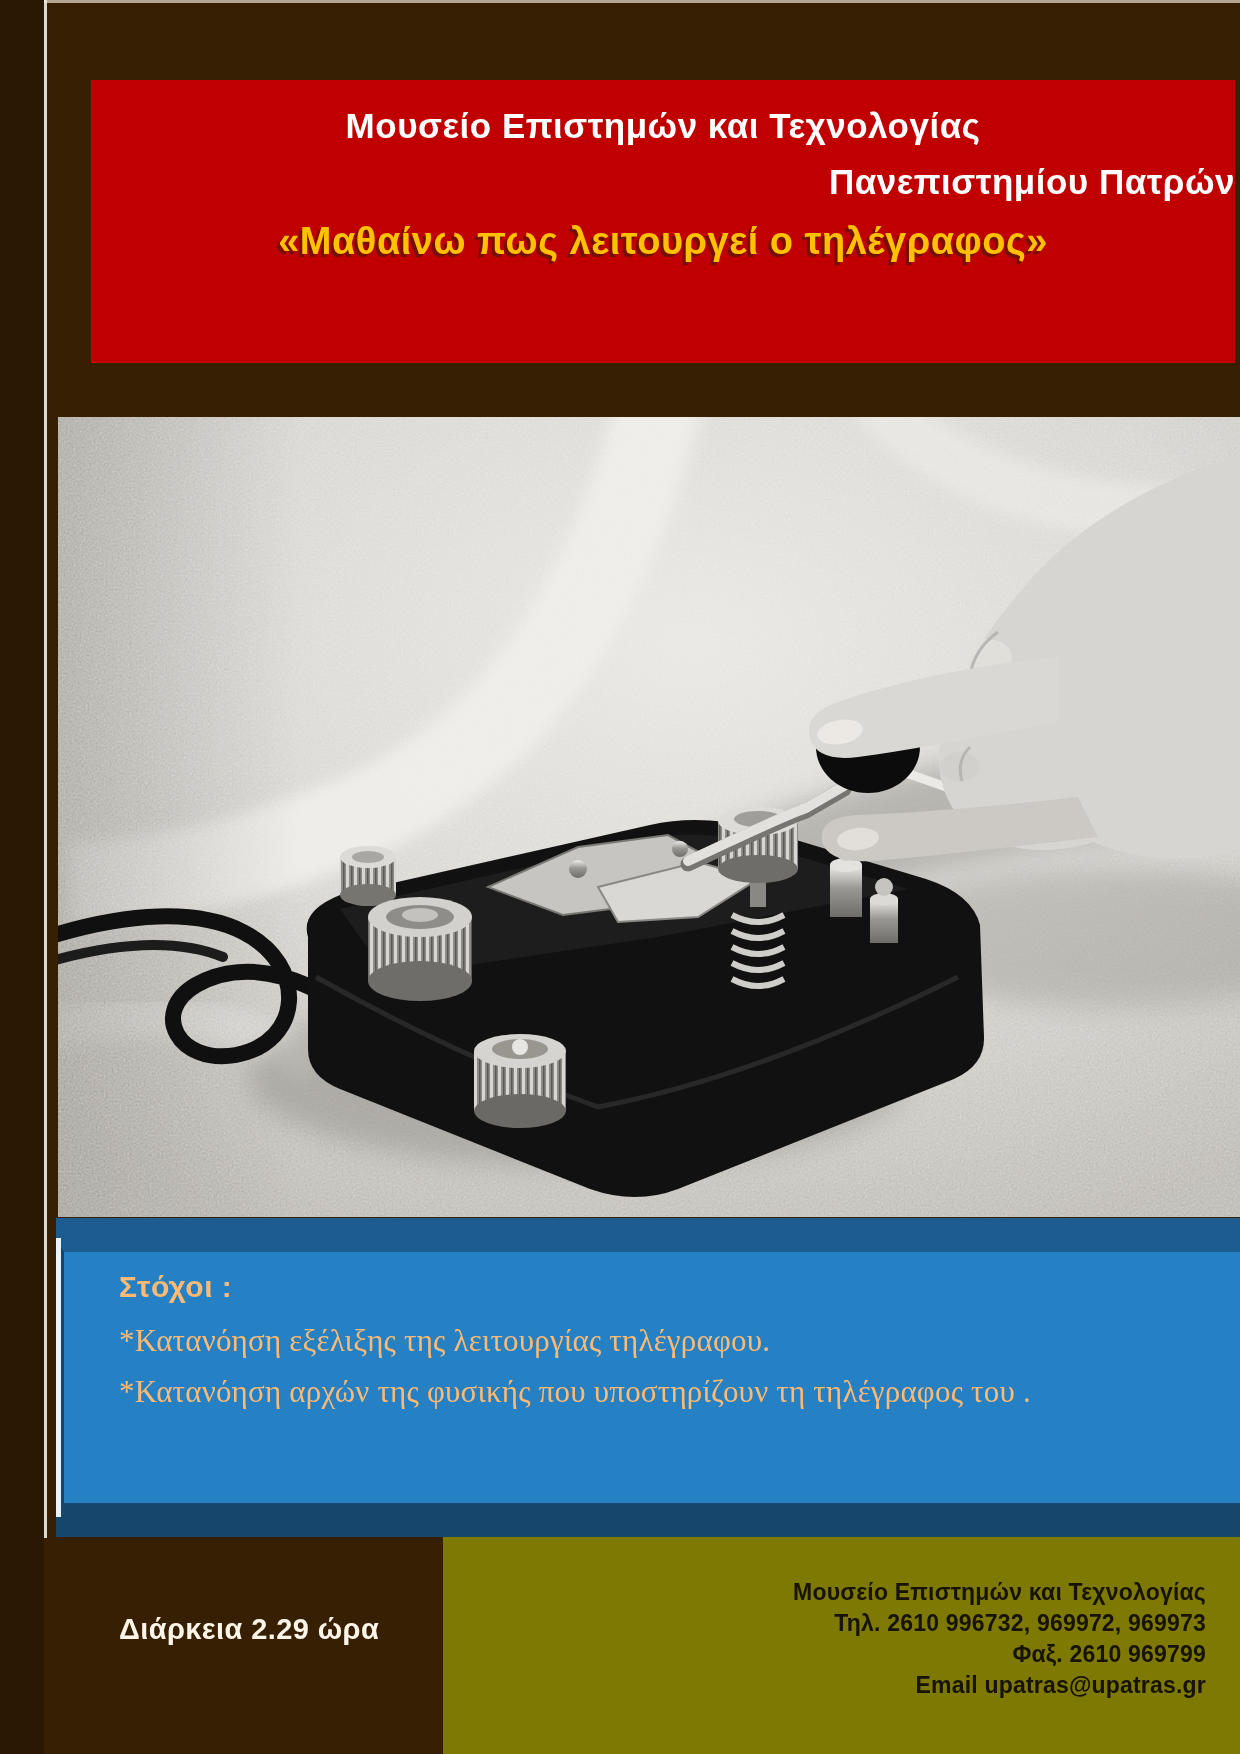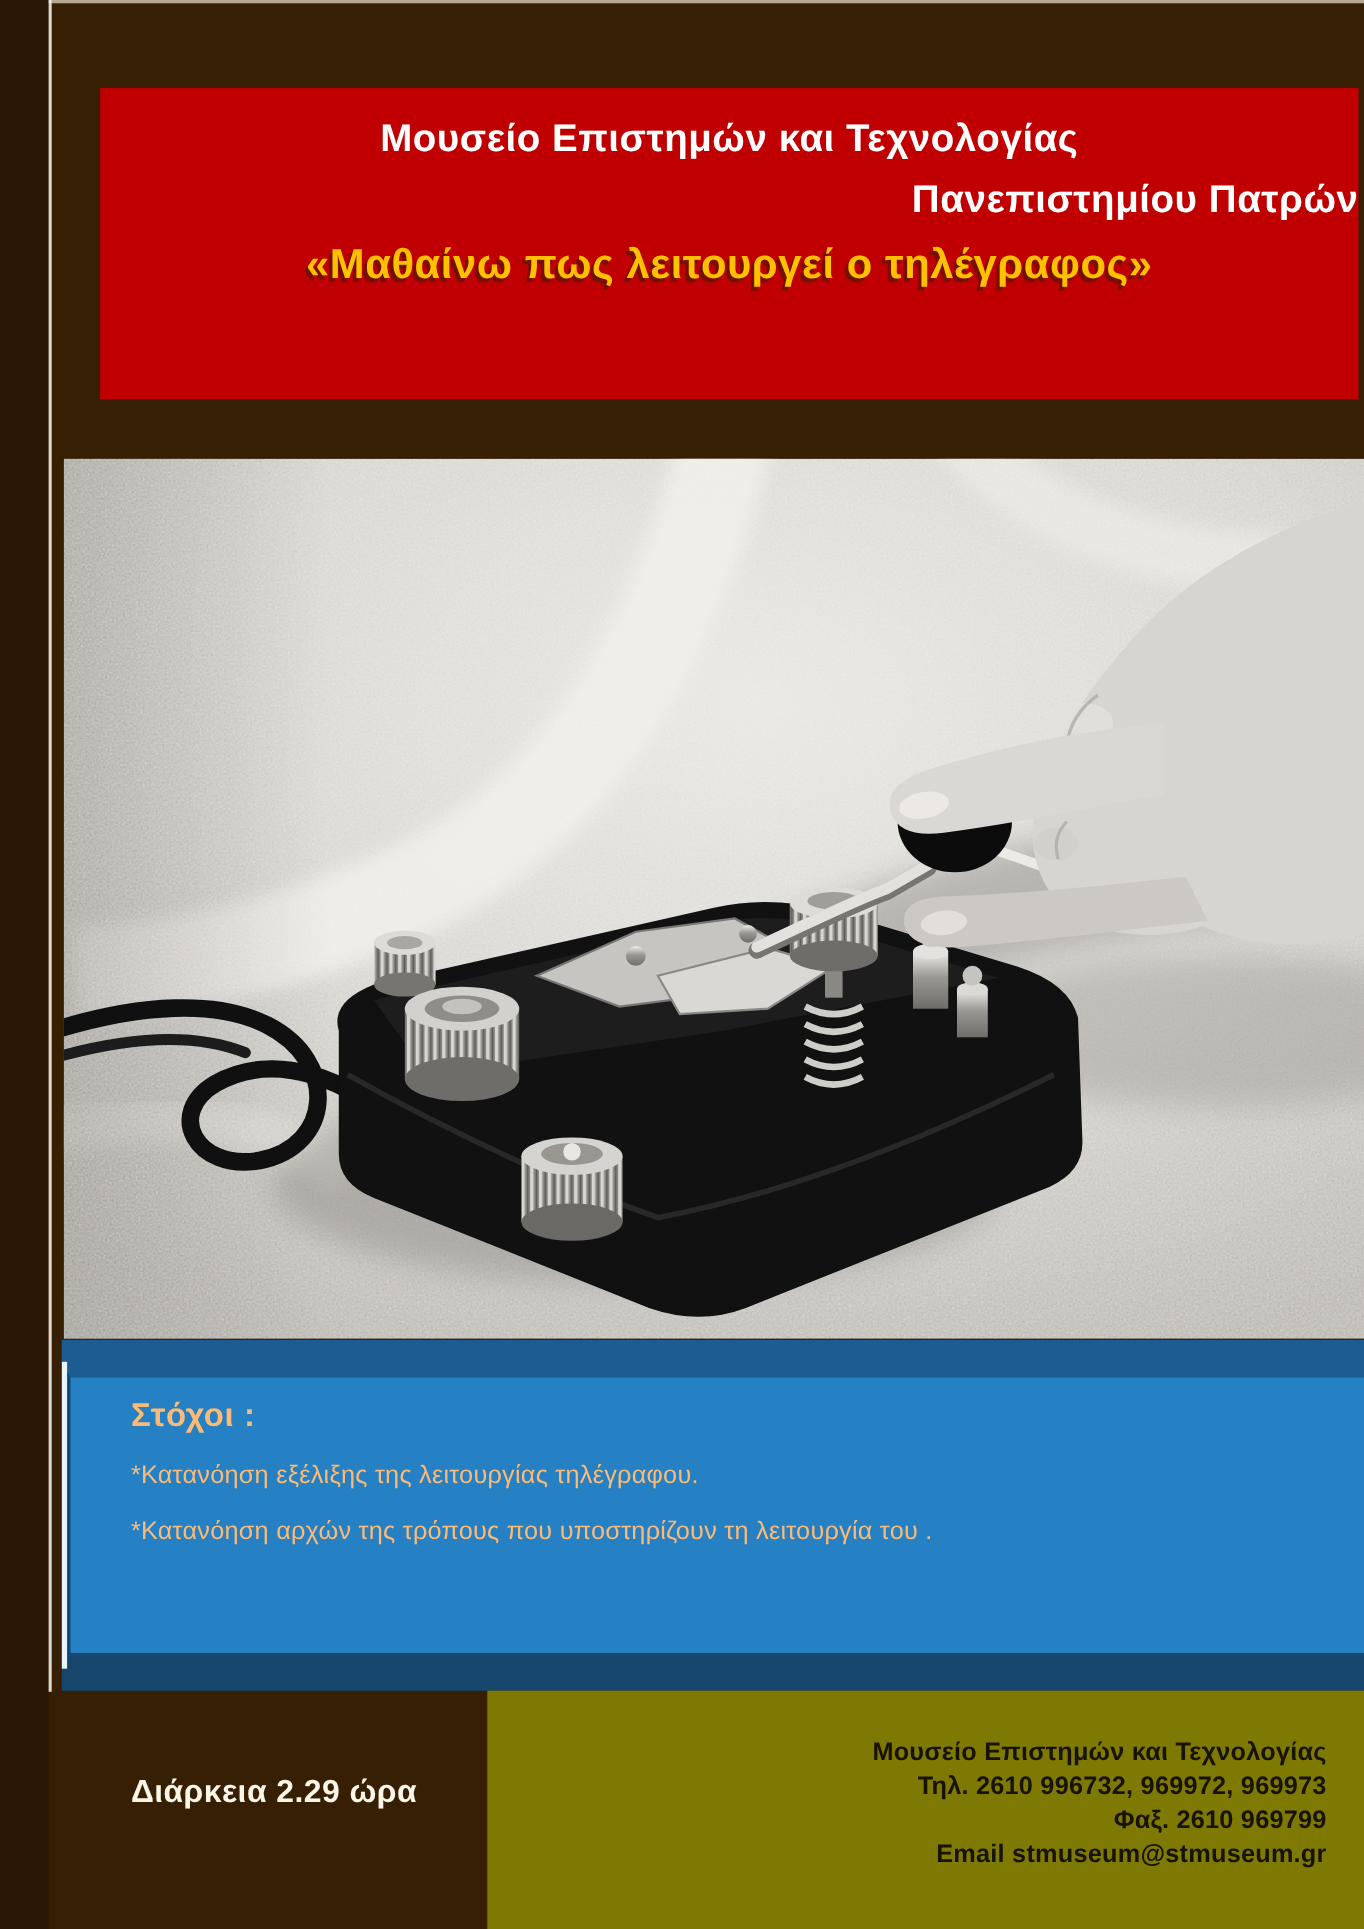--- a/index.html
+++ b/index.html
@@ -29,21 +29,21 @@
   .photo{position:absolute;left:14px;top:417px;width:1212px;height:800px;margin:0;}
   .photo svg{display:block;width:100%;height:100%;}
 
   
   .blue-box{position:absolute;left:12px;top:1218px;width:1221px;height:319px;}
   .bb-bg{position:absolute;left:0;top:0;width:100%;height:100%;}
   .goals-content{
     position:absolute;left:63px;top:52px;width:1015px;color:#fdba74;
   }
   .goals-heading{font-size:30px;font-weight:bold;letter-spacing:.5px;}
-  .goal-line{font-size:23px;font-weight:normal;line-height:45px;margin-top:6px;letter-spacing:.2px;}
+  .goal-line{font-size:31px;font-weight:normal;line-height:45px;margin-top:6px;letter-spacing:.2px;font-family:Liberation Serif, serif;}
   .goal-line.first{margin-top:14px;}
 
   
   .footer{position:absolute;left:0;top:1537px;width:1240px;height:217px;}
   .duration{
     position:absolute;left:75px;top:76px;color:#fcf5e8;
     font-size:29px;font-weight:bold;letter-spacing:.4px;
   }
   .contact-block{
     position:absolute;left:399px;top:0;width:841px;height:217px;
@@ -208,27 +208,27 @@
       <rect width="1221" height="319" fill="#16456b"></rect>
       <polygon points="8,34 1187,34 1187,285 8,285" fill="#2581c4"></polygon>
       <polygon points="0,0 1221,0 1221,16 1187,34 8,34 0,20" fill="#1d5c90"></polygon>
       <polygon points="1187,34 1221,16 1221,303 1187,285" fill="#4d9dd6"></polygon>
       <polygon points="0,299 8,285 1187,285 1221,303 1221,319 0,319" fill="#17466d"></polygon>
       <rect x="0" y="20" width="5" height="279" fill="#e8f3fb"></rect>
     </svg>
     <div class="goals-content">
       <div class="goals-heading">Στόχοι :</div>
       <div class="goal-line first">*Κατανόηση εξέλιξης της λειτουργίας τηλέγραφου.</div>
-      <div class="goal-line">*Κατανόηση  αρχών της τρόπους που υποστηρίζουν τη λειτουργία του .</div>
+      <div class="goal-line">*Κατανόηση  αρχών της φυσικής που υποστηρίζουν τη τηλέγραφος του .</div>
     </div>
   </section>
 
   <footer class="footer">
     <div class="duration">Διάρκεια 2.29 ώρα</div>
     <div class="contact-block">
       <div>Μουσείο Επιστημών και Τεχνολογίας</div>
       <div>Τηλ. 2610 996732, 969972, 969973</div>
       <div>Φαξ. 2610 969799</div>
-      <div>Email stmuseum@stmuseum.gr</div>
+      <div>Email upatras@upatras.gr</div>
     </div>
   </footer>
 
 </div>
 
 </body></html>

